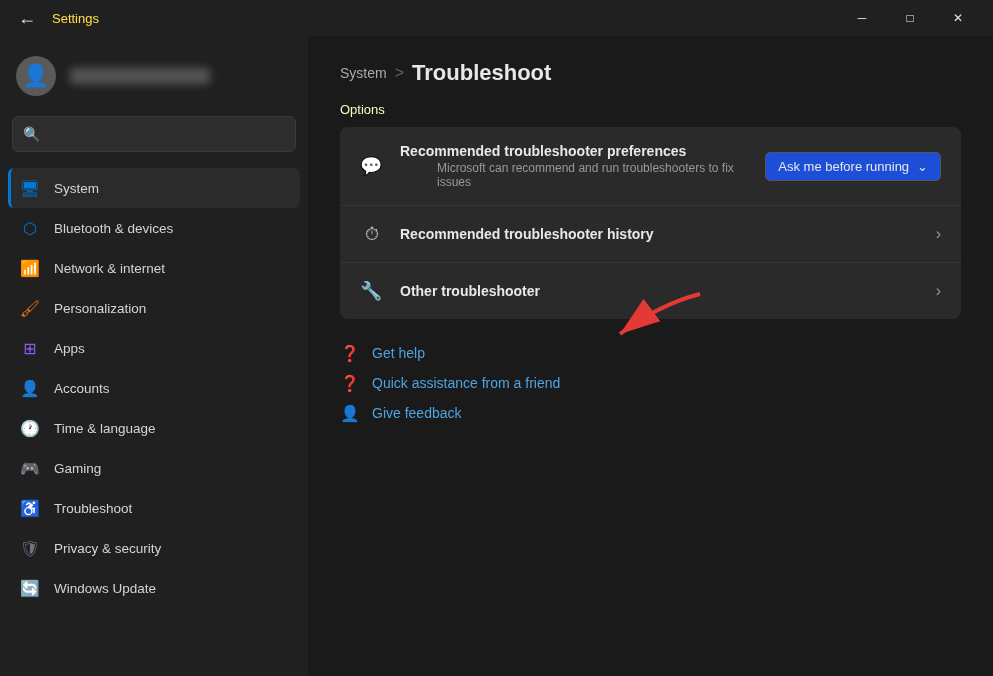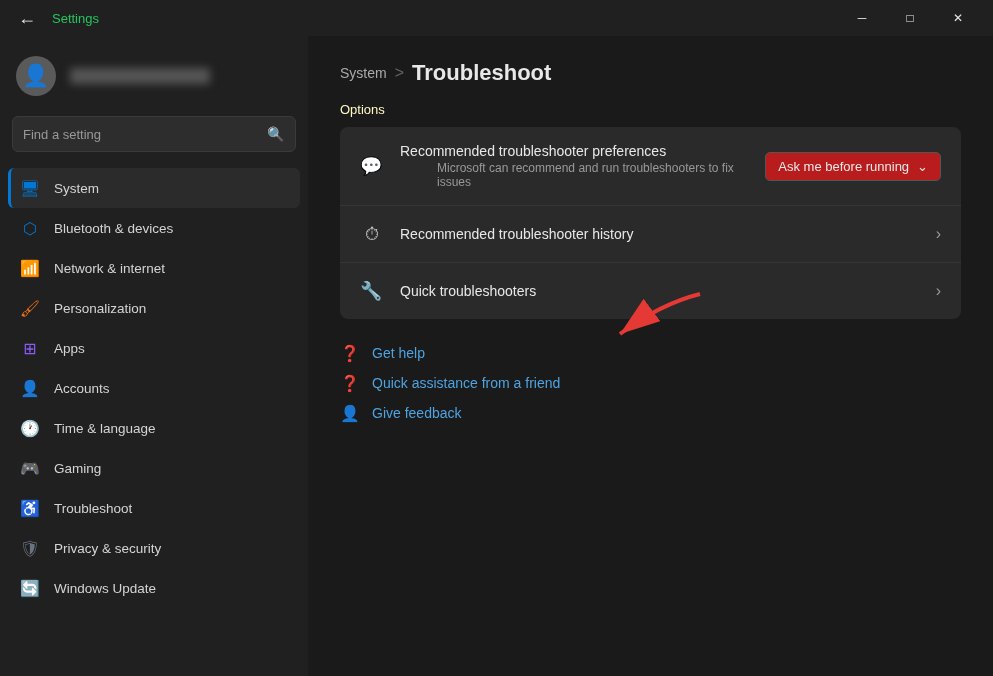--- a/index.html
+++ b/index.html
@@ -22,21 +22,21 @@
       background: #202020;
       padding: 0 12px;
     }
     .titlebar-left {
       display: flex;
       align-items: center;
       gap: 10px;
     }
     .titlebar-title {
       font-size: 13px;
-      color: #22c55e;
+      color: #fde047;
     }
     .titlebar-controls {
       display: flex;
       gap: 2px;
     }
     .titlebar-btn {
       width: 46px;
       height: 36px;
       background: transparent;
       border: none;
@@ -193,31 +193,31 @@
       height: 24px;
       flex-shrink: 0;
       display: flex;
       align-items: center;
       justify-content: center;
       color: #ccc;
       font-size: 18px;
     }
 
     .option-text { flex: 1; }
-    .option-title { font-size: 14px; color: #e8e8e8; font-weight: 400; }
+    .option-title { font-size: 14px; color: #e8e8e8; font-weight: 700; }
     .option-desc { font-size: 12px; color: #999; margin-top: 2px; margin-left: 37px; }
 
     .option-control {
       display: flex;
       align-items: center;
       gap: 8px;
     }
 
     .dropdown-btn {
-      background: #b91c1c;
+      background: #1d4ed8;
       border: 1px solid #555;
       border-radius: 5px;
       color: #e8e8e8;
       font-size: 13px;
       padding: 6px 12px;
       cursor: pointer;
       display: flex;
       align-items: center;
       gap: 8px;
       font-family: 'Segoe UI', sans-serif;
@@ -291,21 +291,20 @@
 
   <div class="sidebar">
     <div class="user-section">
       <div class="avatar">
         <span class="avatar-icon">👤</span>
       </div>
       <div class="user-name-blur"></div>
     </div>
 
     <div class="search-box">
-      <input class="search-input" type="text" placeholder="Find a setting" style="">
       <span class="search-icon">🔍</span>
     </div>
 
     <ul class="nav-items">
       <li class="nav-item active">
         <span class="nav-icon icon-blue">🖥</span>
         <span class="nav-label">System</span>
       </li>
       <li class="nav-item">
         <span class="nav-icon icon-blue">⬡</span>
@@ -381,21 +380,21 @@
           <div class="option-title">Recommended troubleshooter history</div>
         </div>
         <div class="option-control">
           <span class="chevron-right">›</span>
         </div>
       </div>
 
       <div class="option-row" style="position:relative;">
         <div class="option-icon">🔧</div>
         <div class="option-text">
-          <div class="option-title">Quick troubleshooters</div>
+          <div class="option-title">Other troubleshooter</div>
         </div>
         <div class="option-control">
           <span class="chevron-right">›</span>
         </div>
       </div>
     </div>
 
     <div style="position:relative; height:0;">
       <svg width="160" height="80" style="position:absolute; top:-55px; left:220px; pointer-events:none;">
         <defs>

